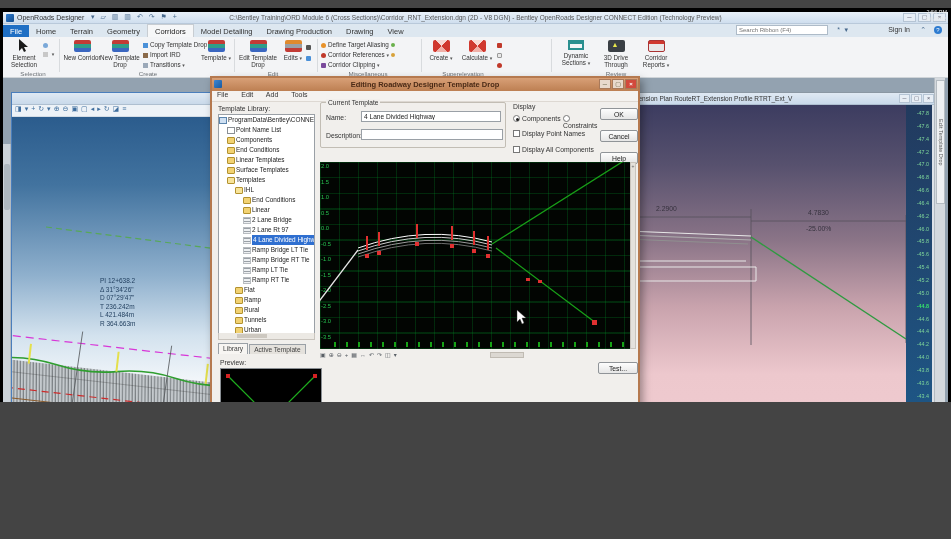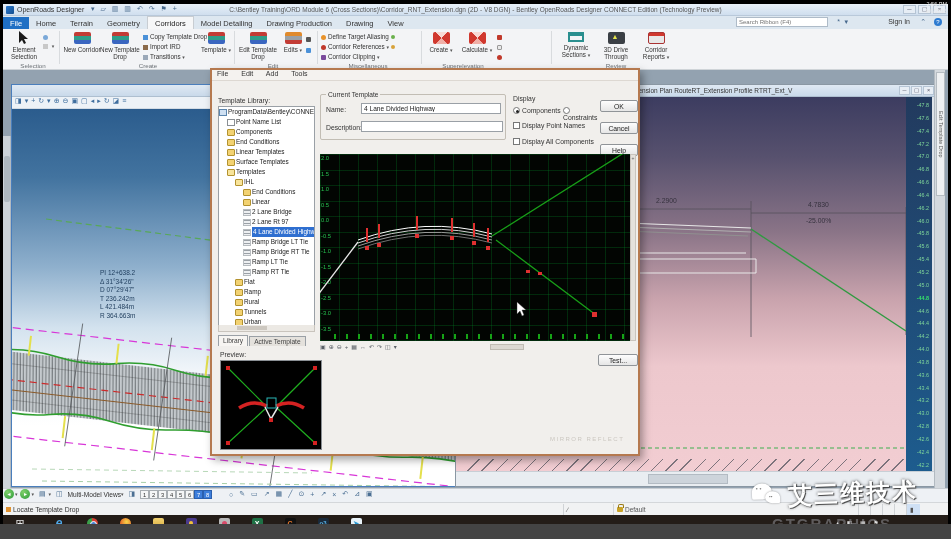--- a/index.html
+++ b/index.html
@@ -1,18 +1,18 @@
 <!DOCTYPE html>
 <html><head>
 <meta charset="utf-8">
 <style>
 *{margin:0;padding:0;box-sizing:border-box}
 html,body{background:#444}
-.screen{position:relative;width:951px;height:524px;background:#000;overflow:hidden;
-  font-family:"Liberation Sans","DejaVu Sans",sans-serif;margin:0 auto}
+.screen{position:relative;width:951px;height:394px;background:#000;overflow:hidden;
+  font-family:"Liberation Sans","DejaVu Sans",sans-serif;margin:8px auto}
 .ab{position:absolute}
 .app{position:absolute;left:3px;top:4px;width:945px;height:511px;background:#9aa7b3;overflow:hidden}
 
 
 .titlebar{position:absolute;left:0;top:0;width:945px;height:12px;background:linear-gradient(#e9f1f9,#cfdeee);border-bottom:1px solid #b9c9da;font-size:7px;color:#333}
 .titlebar .appico{position:absolute;left:3px;top:2px;width:8px;height:8px;background:linear-gradient(135deg,#2d7bd0,#134d8e);border-radius:1px}
 .titlebar .appname{position:absolute;left:14px;top:2px;color:#333}
 .qat{position:absolute;left:88px;top:1px;color:#47698c;font-size:7px;letter-spacing:2px}
 .doct{position:absolute;left:0;right:0;top:2px;text-align:center;color:#555;font-size:6.5px;white-space:nowrap}
 .winbtns{position:absolute;right:2px;top:1px;display:flex;gap:2px}
@@ -367,20 +367,29 @@
             <div class="thumb"></div>
           </div>
     </div>
 
     <div class="rdock" style="left:931px;top:0;height:418px">
       <div class="vtab">Edit Template Drop</div>
     </div>
   </div>
 
   <div class="dialog">
+    <div class="dtitle">
+      <span class="dico"></span>
+      <span>Editing Roadway Designer Template Drop</span>
+      <span class="dbtns">
+        <span class="dbtn">─</span>
+        <span class="dbtn">▢</span>
+        <span class="dbtn close">×</span>
+      </span>
+    </div>
     <div class="dmenu">
       <span>File</span>
       <span>Edit</span>
       <span>Add</span>
       <span>Tools</span>
     </div>
 
     <span class="dlbl" style="left:6px;top:27px">Template Library:</span>
     <div class="treebox">
 

